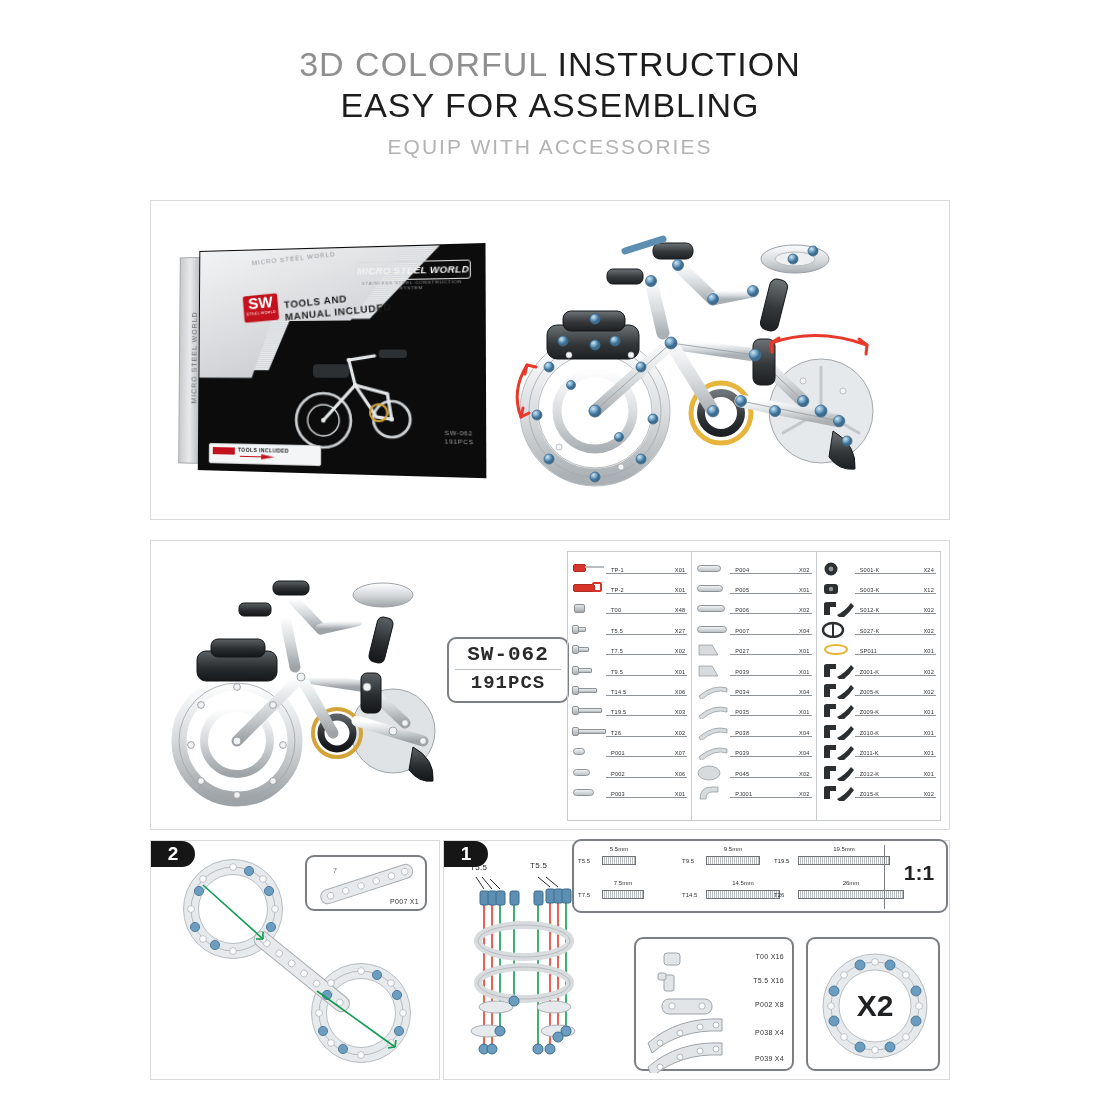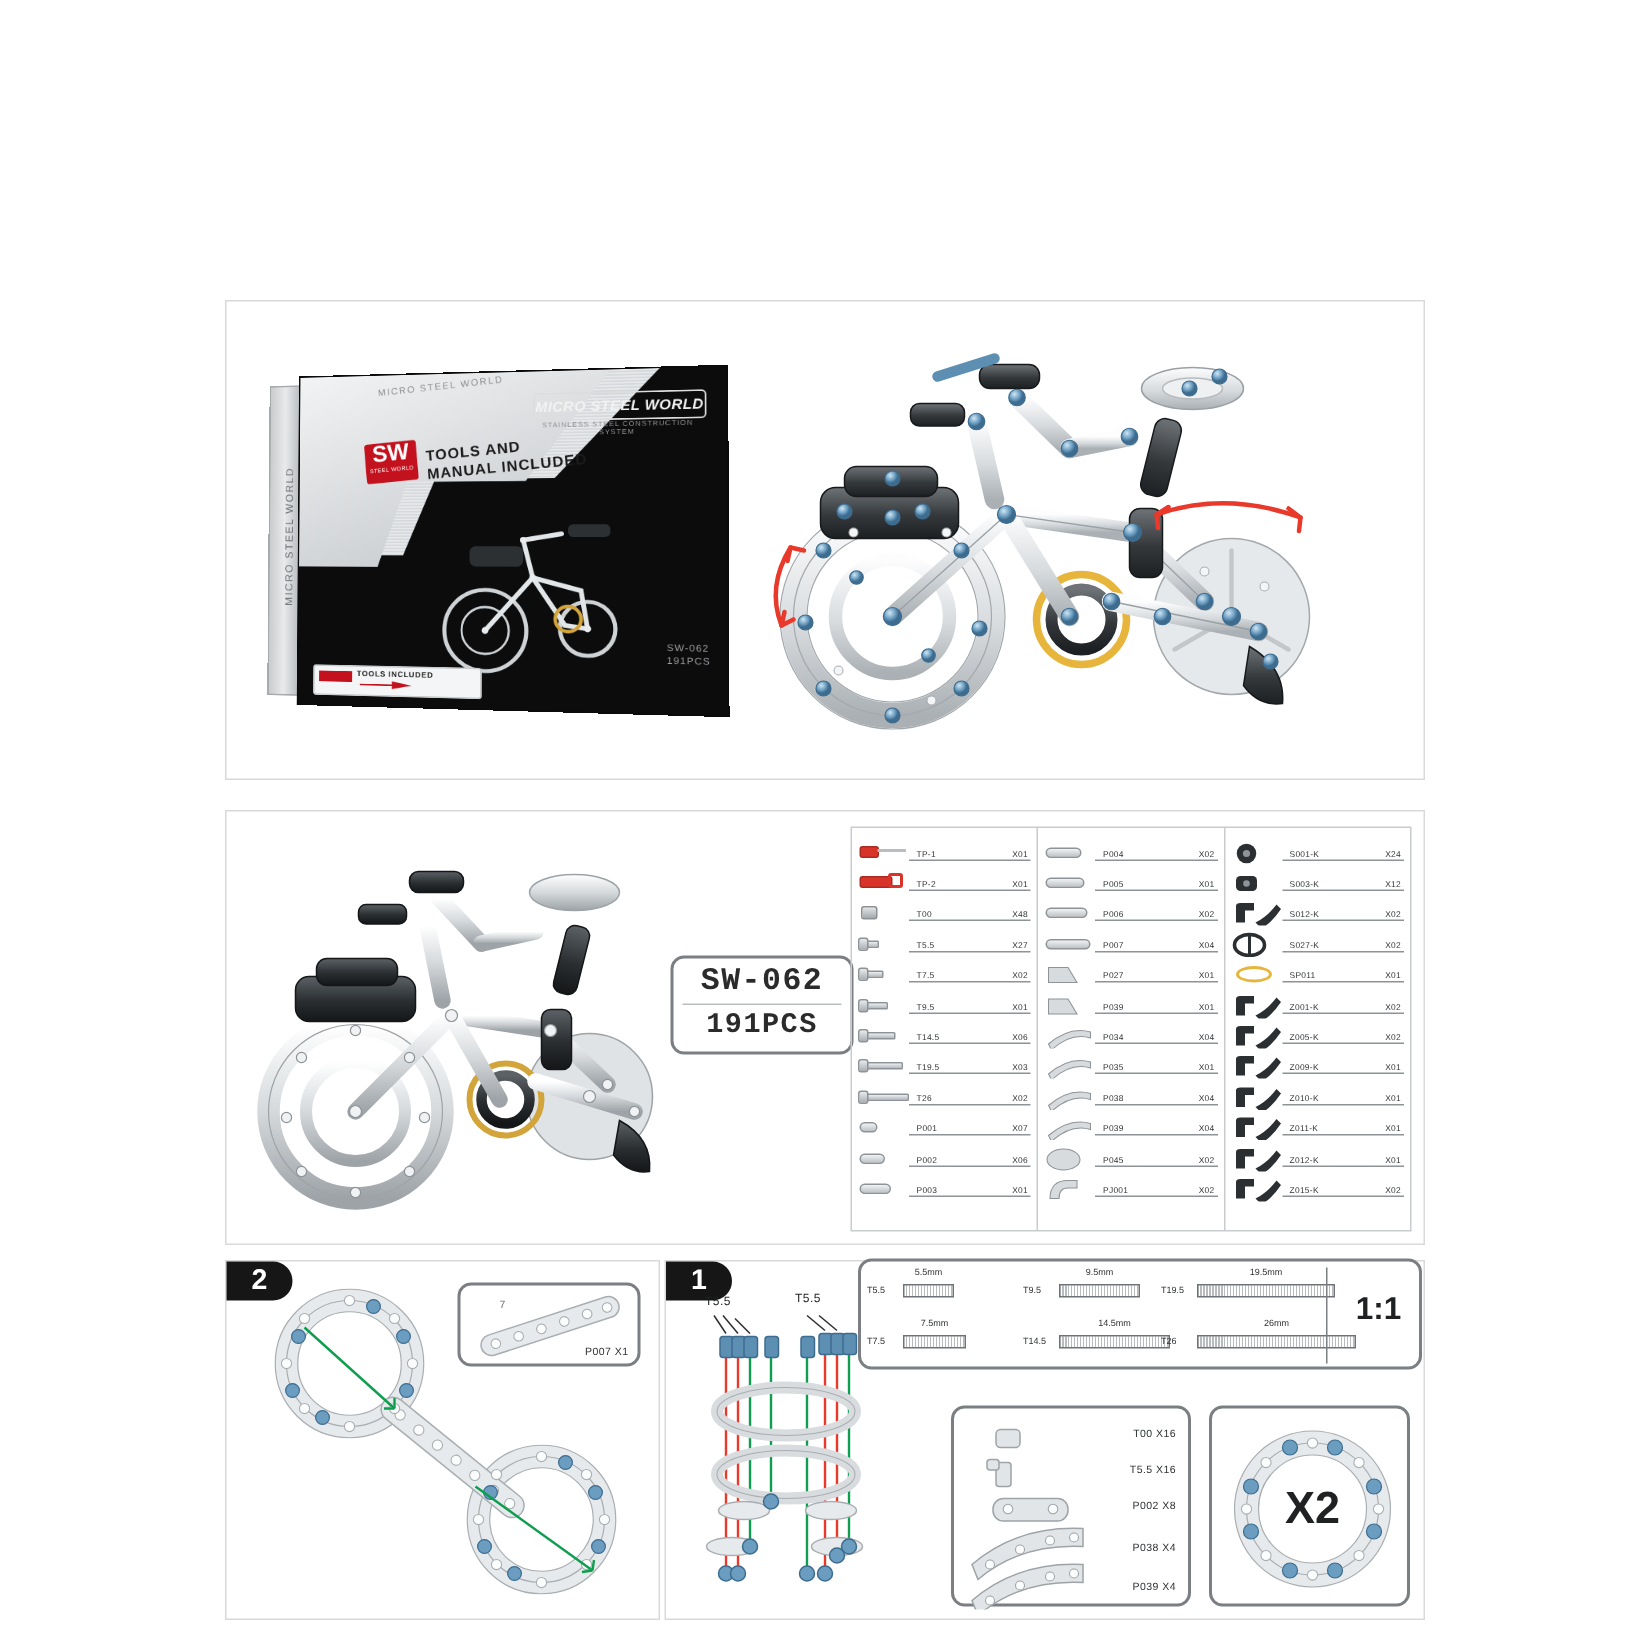--- a/index.html
+++ b/index.html
@@ -128,20 +128,28 @@
   #x2inset{position:absolute;left:362px;top:96px;width:134px;height:134px;}
   .x2txt{position:absolute;left:0;top:50px;width:134px;text-align:center;font-size:30px;font-weight:bold;color:#1f2123;}
 
   .t55lab{position:absolute;font-size:8px;color:#1f2123;letter-spacing:.3px;}
 </style>
 </head>
 <body>
 
 <div class="page">
 
+  <div class="headline">
+    <div class="h-line1">
+      <span class="grey">3D COLORFUL</span>
+      <span class="dark">INSTRUCTION</span>
+    </div>
+    <div class="h-line2">EASY FOR ASSEMBLING</div>
+    <div class="h-line3">EQUIP WITH ACCESSORIES</div>
+  </div>
 
   <div class="panel" id="panel-hero">
 
     <div class="prodbox">
       <div class="box-3d">
         <div class="box-spine">
           <div class="box-spine-txt">MICRO STEEL WORLD</div>
         </div>
         <div class="box-face">
           <div class="silver-wedge"></div>

